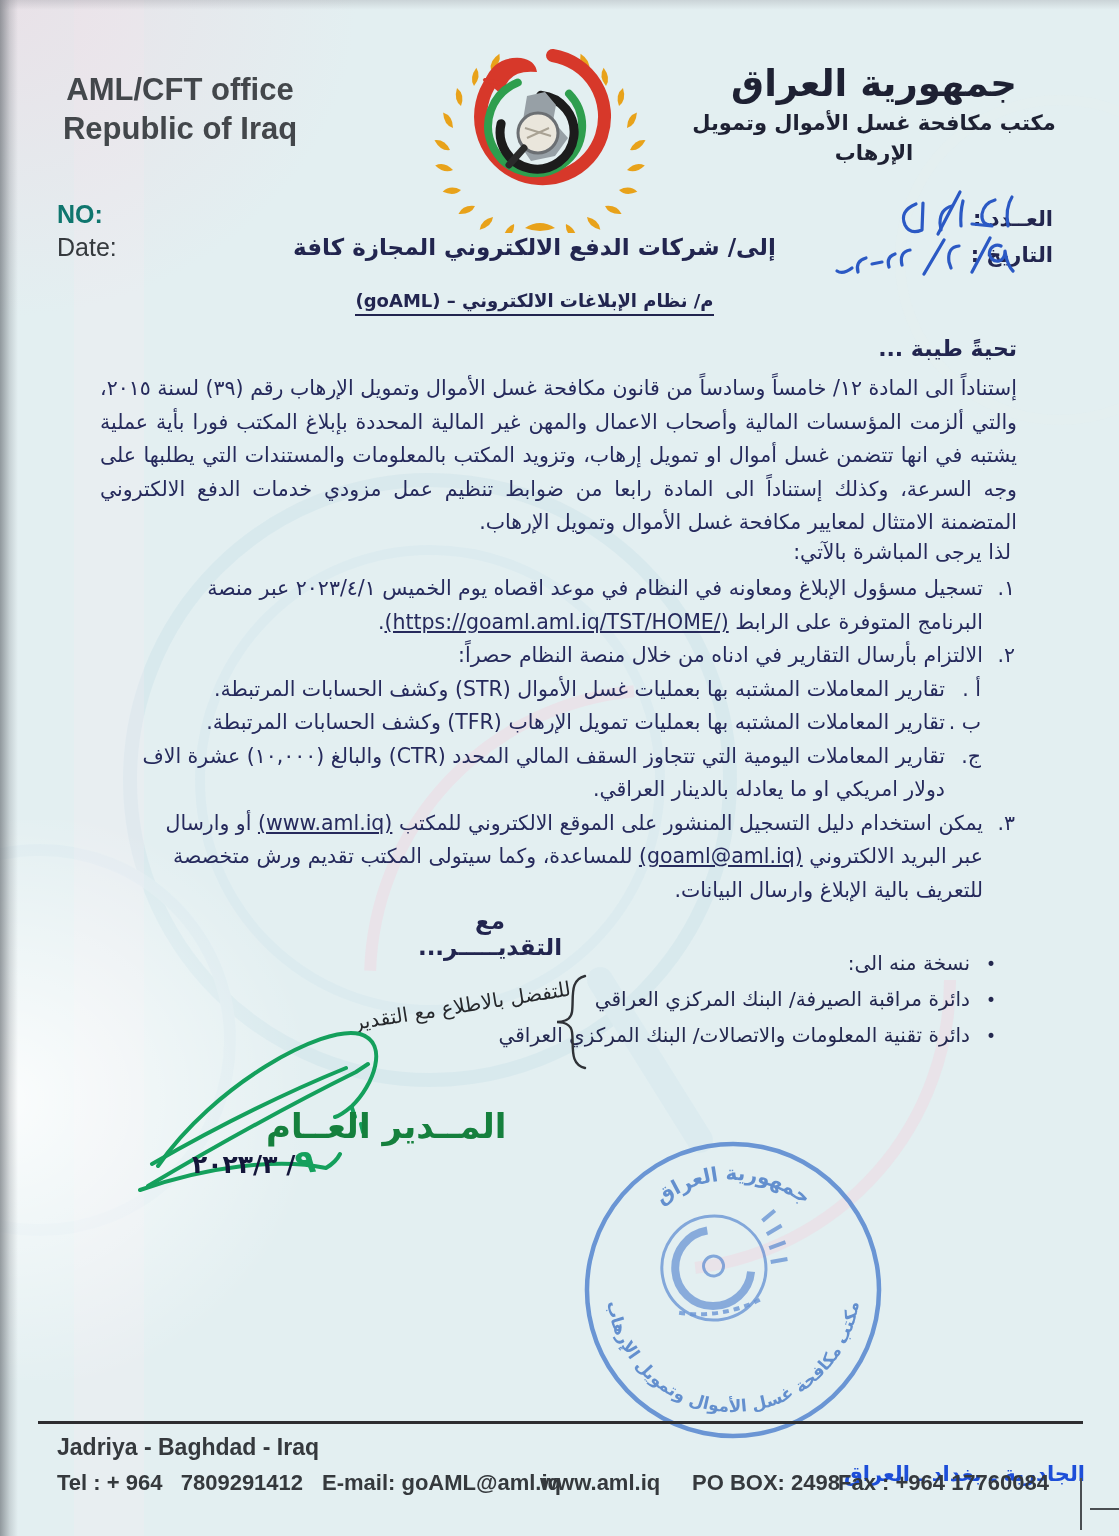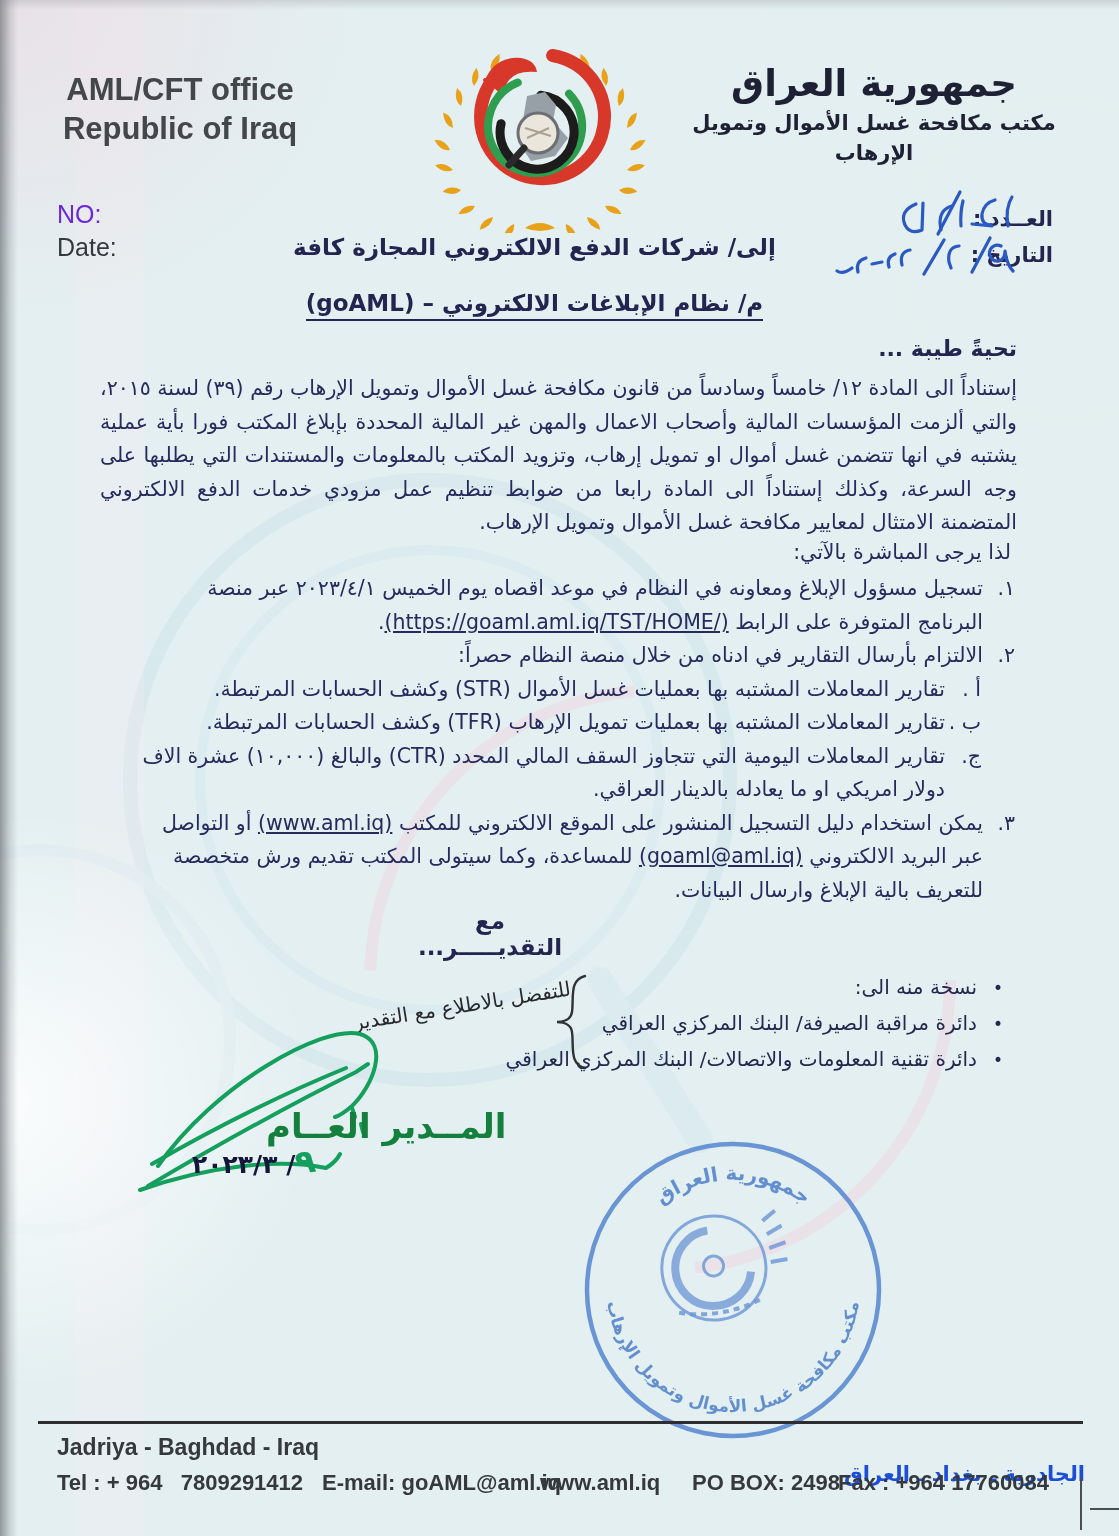--- a/index.html
+++ b/index.html
@@ -13,51 +13,51 @@
     background:linear-gradient(to bottom,rgba(140,140,148,.28),rgba(140,140,148,0));}
   .scan-tint-topleft{left:0;top:0;width:360px;height:320px;
     background:radial-gradient(ellipse at 0% 0%,rgba(238,214,224,.55),rgba(238,214,224,0) 70%);}
   .scan-light-left{left:0;top:820px;width:300px;height:560px;
     background:radial-gradient(ellipse at 0% 50%,rgba(255,255,255,.85),rgba(255,255,255,0) 75%);}
   .scan-band{left:74px;top:0;bottom:0;width:70px;background:rgba(248,236,242,.25);}
   
   .org-en{left:50px;top:70px;width:260px;text-align:center;
     font-family:"Liberation Sans",sans-serif;font-weight:bold;font-size:31px;
     line-height:39px;color:#43474b;}
-  .no-label{left:57px;top:200px;font-family:"Liberation Sans",sans-serif;font-weight:normal;font-size:25px;color:#6d28d9;}
+  .no-label{left:57px;top:200px;font-family:"Liberation Sans",sans-serif;font-weight:bold;font-size:25px;color:#0f766e;}
   .date-label{left:57px;top:233px;font-family:"Liberation Sans",sans-serif;font-weight:normal;font-size:25px;color:#35393d;}
   .org-ar{right:30px;top:60px;width:430px;text-align:center;direction:rtl;color:#1e2133;}
   .org-ar .l1{font-size:37px;font-weight:bold;line-height:48px;}
   .org-ar .l2{font-size:21px;font-weight:bold;line-height:30px;}
   .ref-label{right:66px;direction:rtl;font-size:21px;font-weight:bold;color:#23264f;}
   .ref-num{top:207px;}
   .ref-date{top:243px;}
   
   .to-line{left:30px;right:80px;top:234px;text-align:center;direction:rtl;
     font-size:23px;font-weight:bold;color:#22254f;}
   .subject-line{left:30px;right:80px;top:290px;text-align:center;direction:rtl;
-    font-size:23px;font-weight:bold;color:#22254f;}
+    font-size:18px;font-weight:bold;color:#22254f;}
   .subject-line .u{border-bottom:2px solid #22254f;padding-bottom:3px;}
   
   .salutation{right:102px;top:336px;direction:rtl;font-size:22px;font-weight:bold;color:#22254f;}
   .para{right:102px;left:100px;top:372px;direction:rtl;text-align:justify;
     font-size:20.5px;line-height:33.5px;color:#262a5c;}
   .directive{right:108px;top:540px;direction:rtl;font-size:20.5px;color:#262a5c;}
   .list{right:104px;left:100px;top:572px;direction:rtl;font-size:20.5px;line-height:33.5px;color:#262a5c;}
   .li{display:flex;}
   .li .marker{width:32px;flex:none;}
   .li .content{flex:1;}
   .sublist{margin-right:34px;}
   .sublist .marker{width:36px;}
   .ltr{direction:ltr;unicode-bidi:embed;}
   .lnk{text-decoration:underline;}
   .closing{left:400px;top:908px;width:180px;text-align:center;direction:rtl;
     font-size:23px;font-weight:bold;color:#22254f;}
   
-  .cc{right:116px;top:946px;width:560px;direction:rtl;font-size:20px;line-height:35px;color:#24284f;margin-top:24px;}
+  .cc{right:123px;top:946px;width:560px;direction:rtl;font-size:20px;line-height:35px;color:#24284f;}
   .cc .cc-line::before{content:"•";margin-left:16px;font-size:17px;}
   .cc-annotation{left:322px;top:996px;width:250px;direction:rtl;font-size:20px;color:#26282c;
     transform:rotate(-9deg);}
   
   .signer-title{left:266px;top:1106px;direction:rtl;font-size:34px;font-weight:bold;color:#15803d;}
   .sig-date{left:192px;top:1142px;direction:ltr;font-size:25px;font-weight:bold;color:#14163a;white-space:pre;}
   .sig-date .day{color:#14a05c;font-size:33px;display:inline-block;transform:rotate(-8deg);}
   
   .footer-line{left:38px;right:36px;top:1421px;height:3px;background:#2d2d30;}
   .f-en-addr{left:57px;top:1434px;font-family:"Liberation Sans",sans-serif;font-weight:bold;font-size:23px;color:#35393d;}
@@ -211,21 +211,21 @@
       <span class="marker">ج.</span>
       <span class="content">
         <span>تقارير المعاملات اليومية التي تتجاوز السقف المالي المحدد </span><span class="ltr">(CTR)</span><span> والبالغ (١٠,٠٠٠) عشرة الاف</span><br>
         <span>دولار امريكي او ما يعادله بالدينار العراقي.</span>
       </span>
     </div>
   </div>
   <div class="li">
     <span class="marker">٣.</span>
     <span class="content">
-      <span>يمكن استخدام دليل التسجيل المنشور على الموقع الالكتروني للمكتب </span><span class="ltr lnk">(www.aml.iq)</span><span> أو التواصل</span><br>
+      <span>يمكن استخدام دليل التسجيل المنشور على الموقع الالكتروني للمكتب </span><span class="ltr lnk">(www.aml.iq)</span><span> أو وارسال</span><br>
       <span>عبر البريد الالكتروني </span><span class="ltr lnk">(goaml@aml.iq)</span><span> للمساعدة، وكما سيتولى المكتب تقديم ورش متخصصة</span><br>
       <span>للتعريف بالية الإبلاغ وارسال البيانات.</span>
     </span>
   </div>
 </div>
 
 <div class="abs closing">مع التقديـــــر...</div>
 
 <div class="abs cc">
   <div class="cc-line">نسخة منه الى:</div>

